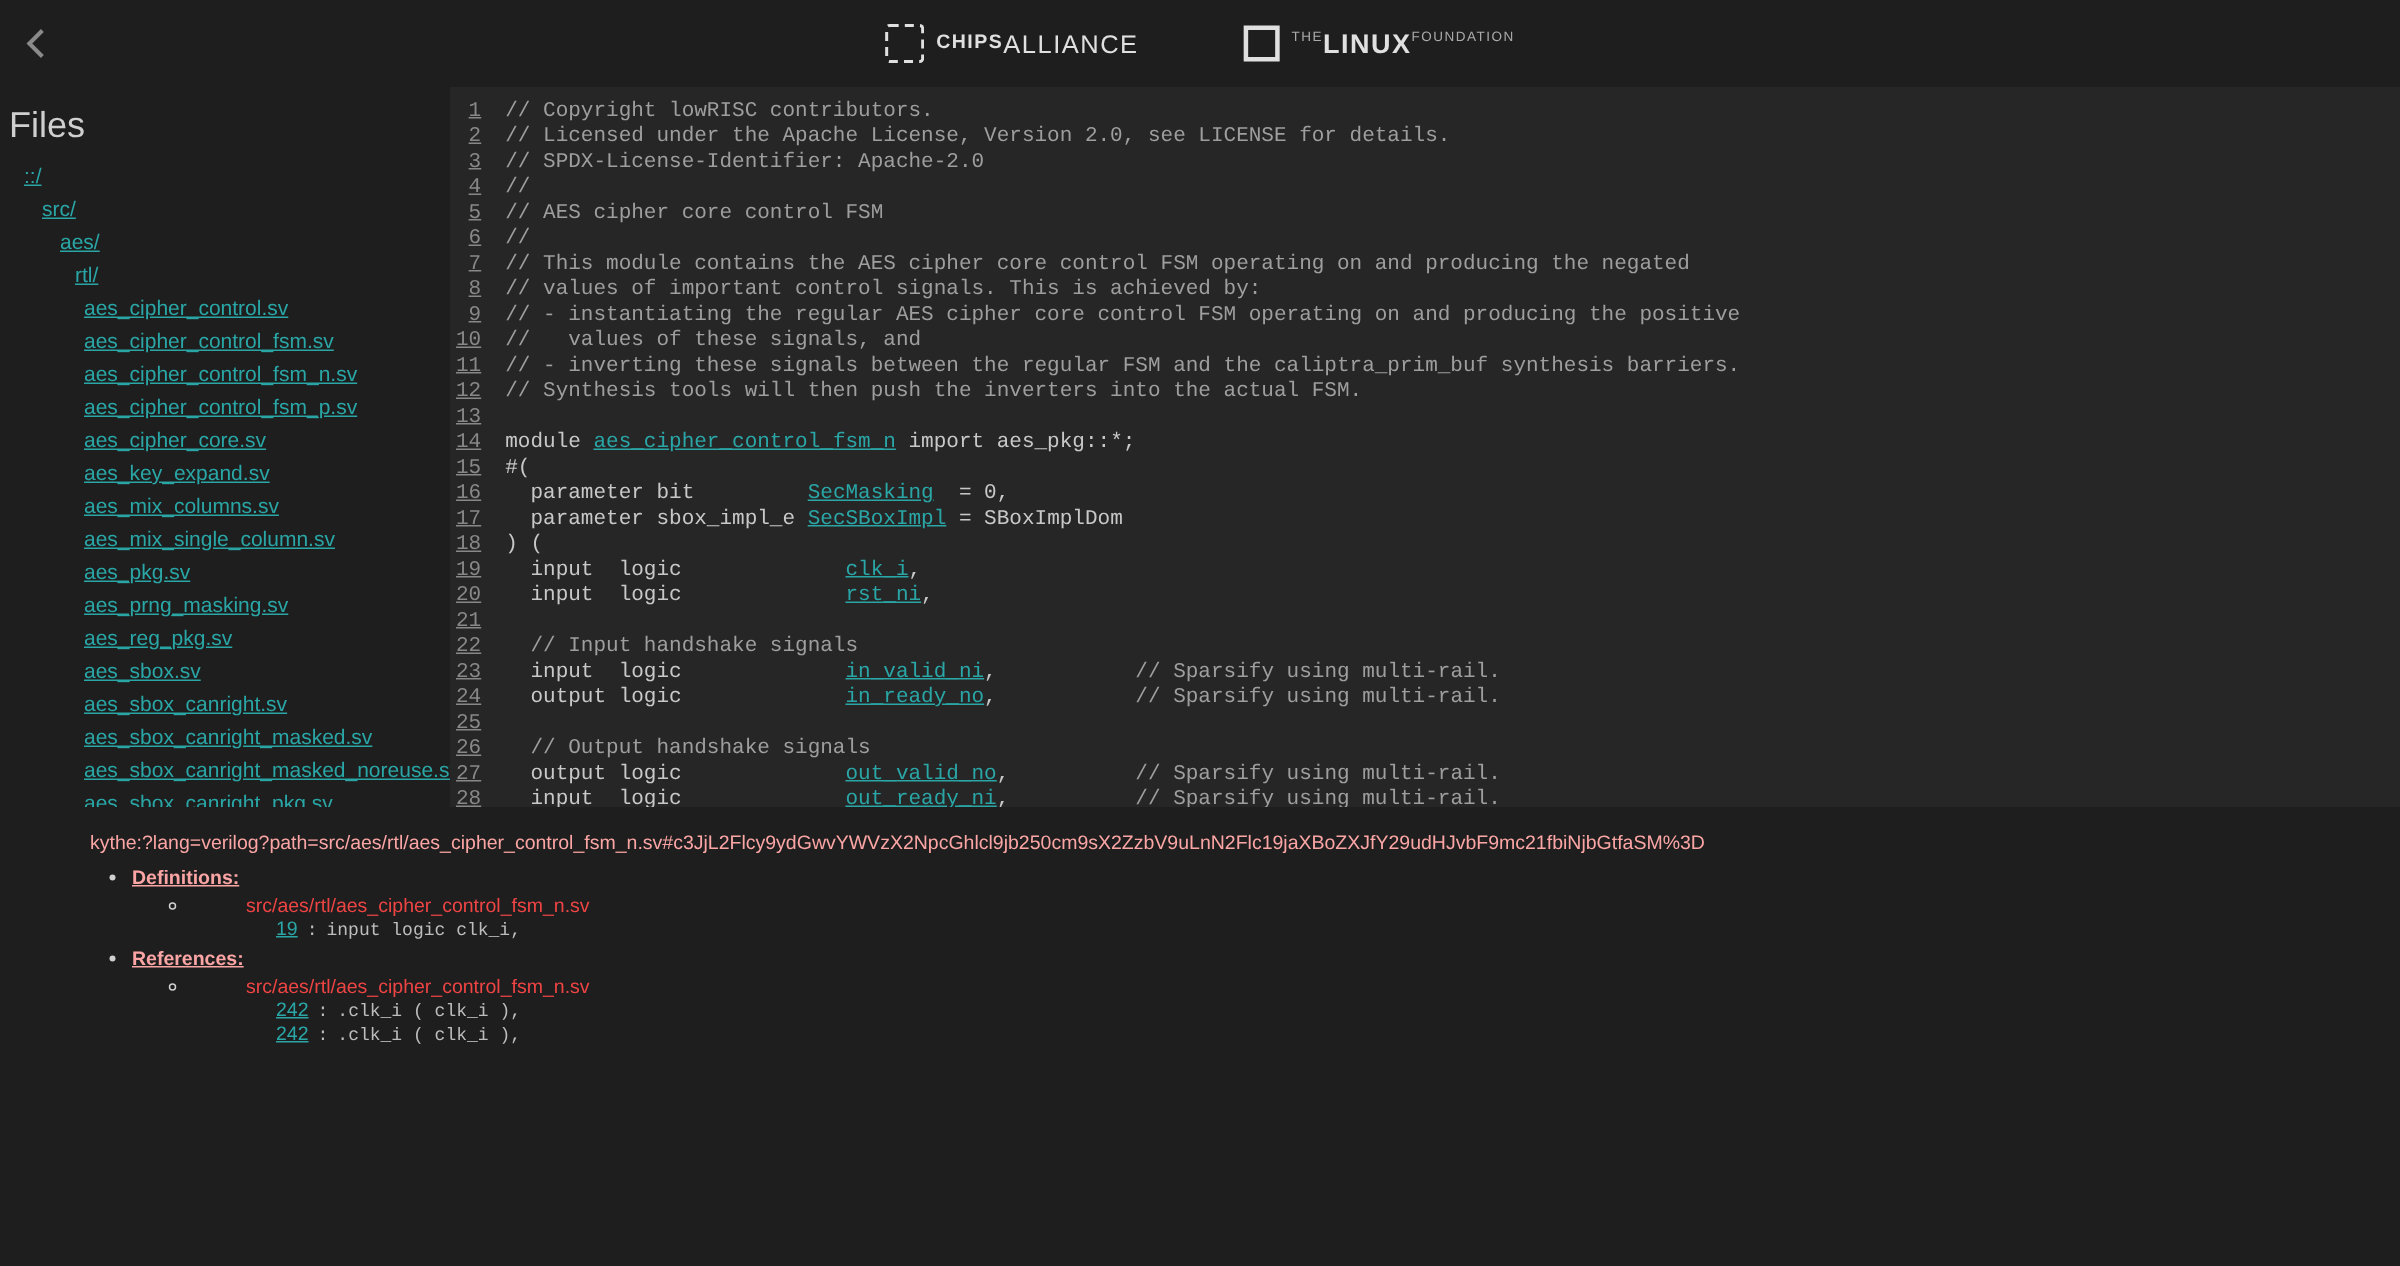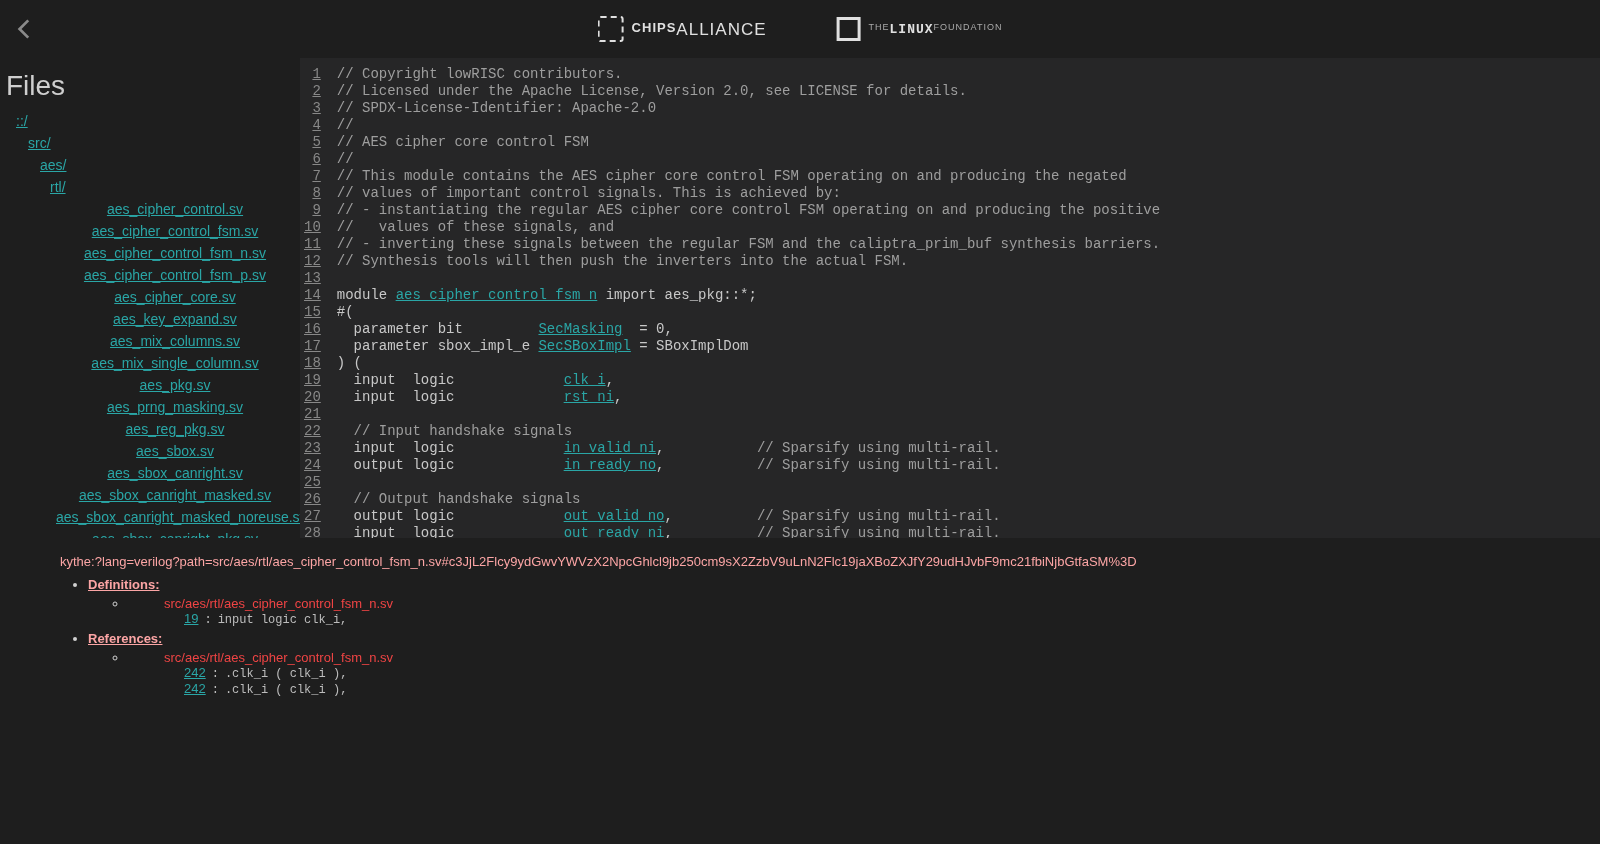--- a/index.html
+++ b/index.html
@@ -47,48 +47,48 @@
 }
 .logo-chips .text { display: flex; flex-direction: row; line-height: 1.0; }
 .logo-chips .text .t1 { font-size: 13px; font-weight: 700; letter-spacing: 1px; }
 .logo-chips .text .t2 { font-size: 17px; letter-spacing: 1px; }
 .logo-linux .mark {
   width: 24px; height: 24px;
   border: 3px solid #e0e0e0;
 }
 .logo-linux .text { display: flex; flex-direction: row; line-height: 1.0; }
 .logo-linux .text .t1 { font-size: 9px; letter-spacing: 1px; color: #aaa; }
-.logo-linux .text .t2 { font-size: 13px; font-weight: 700; letter-spacing: 1px; font-family: Liberation Mono, monospace; }
+.logo-linux .text .t2 { font-size: 18px; font-weight: 700; letter-spacing: 1px; }
 .logo-linux .text .t3 { font-size: 9px; letter-spacing: 1px; color: #aaa; }
 
 .main {
   display: flex;
   height: 480px;
 }
 .sidebar {
   width: 300px;
   padding: 8px 6px;
   overflow: hidden;
 }
 .sidebar-title {
-  font-size: 28px;
+  font-size: 24px;
   color: #cfcfcf;
   margin: 4px 0 8px 0;
   font-weight: 400;
 }
 .tree a, .tree span.dir {
   color: #2aa6a6;
   text-decoration: underline;
   cursor: pointer;
 }
 .tree .lvl0 { padding-left: 10px; }
 .tree .lvl1 { padding-left: 22px; }
 .tree .lvl2 { padding-left: 34px; }
 .tree .lvl3 { padding-left: 44px; }
-.tree .lvl4 { padding-left: 50px; text-align: center; }
+.tree .lvl4 { padding-left: 50px; }
 .tree .row { line-height: 22px; font-size: 14px; white-space: nowrap; }
 
 .code-area {
   flex: 1;
   background: #262627;
   display: flex;
   font-family: 'Courier New', monospace;
   font-size: 14px;
   line-height: 17px;
   overflow: hidden;

